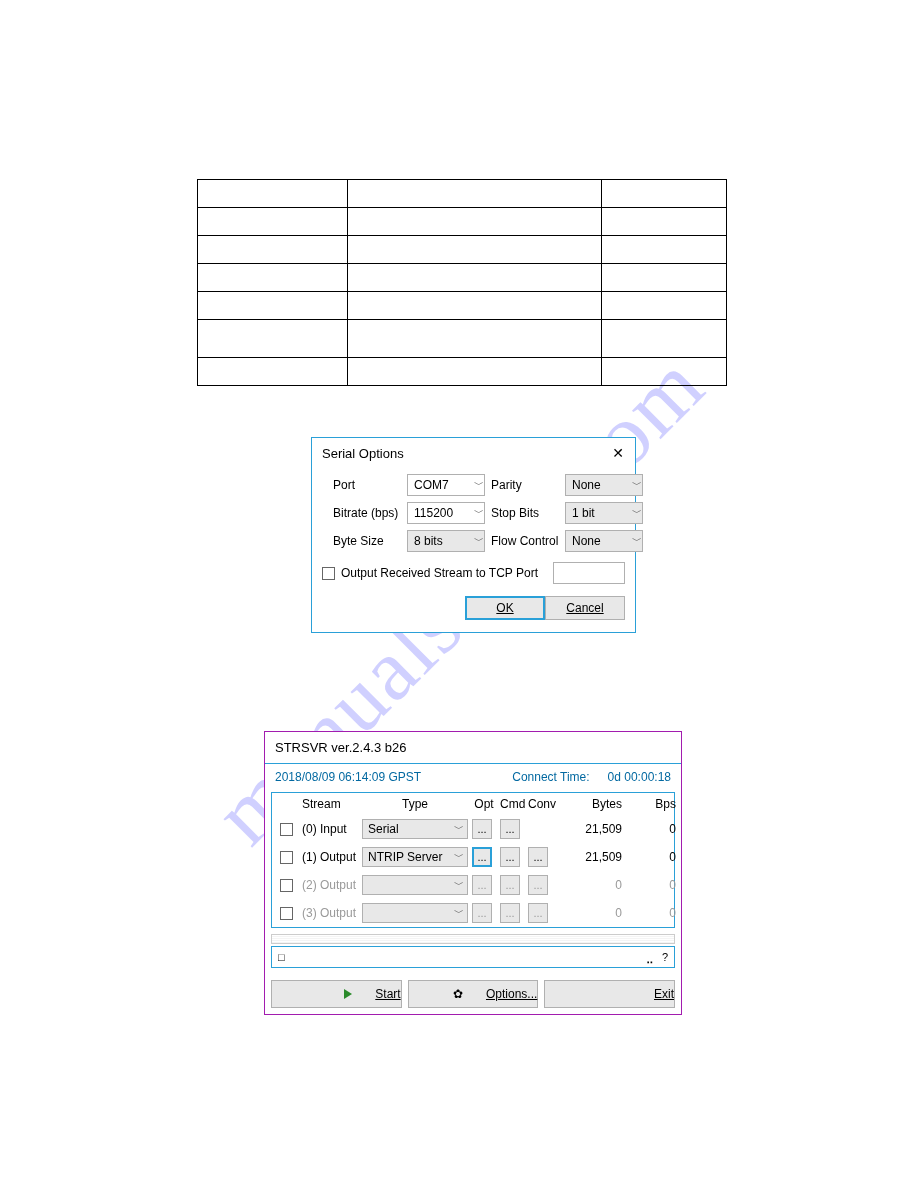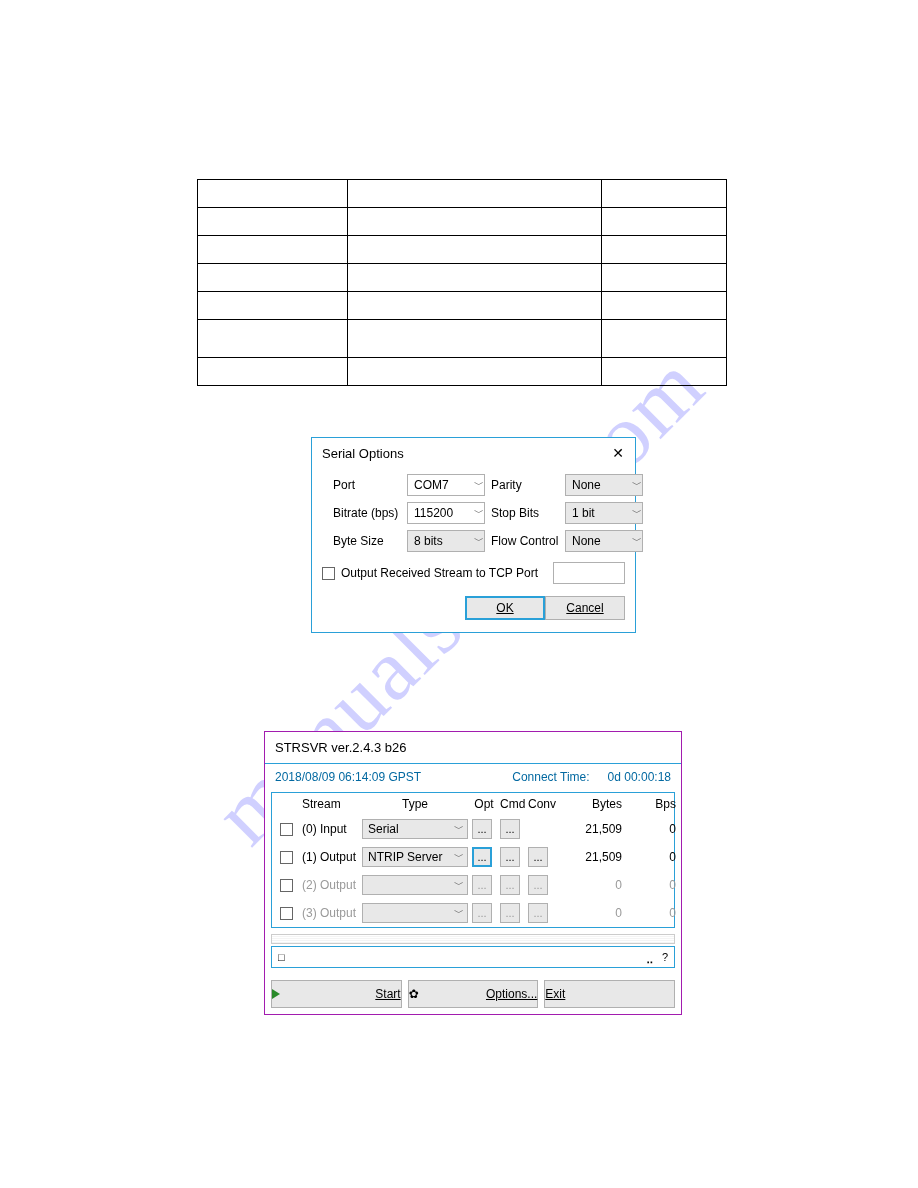--- a/index.html
+++ b/index.html
@@ -202,21 +202,21 @@
     grid-template-columns: 1fr 1fr 1fr;
     gap: 6px;
     padding: 6px;
   }
   .big-btn {
     height: 28px;
     border: 1px solid #b0b0b0;
     background: #e8e8e8;
     display: flex;
     align-items: center;
-    justify-content: space-between;
+    justify-content: flex-end;
     gap: 23px;
     font-size: 12px;
   }
   .tri-play {
     width: 0; height: 0;
     border-top: 5px solid transparent;
     border-bottom: 5px solid transparent;
     border-left: 8px solid #2a8a2a;
   }
   .gear { font-size: 12px; }

